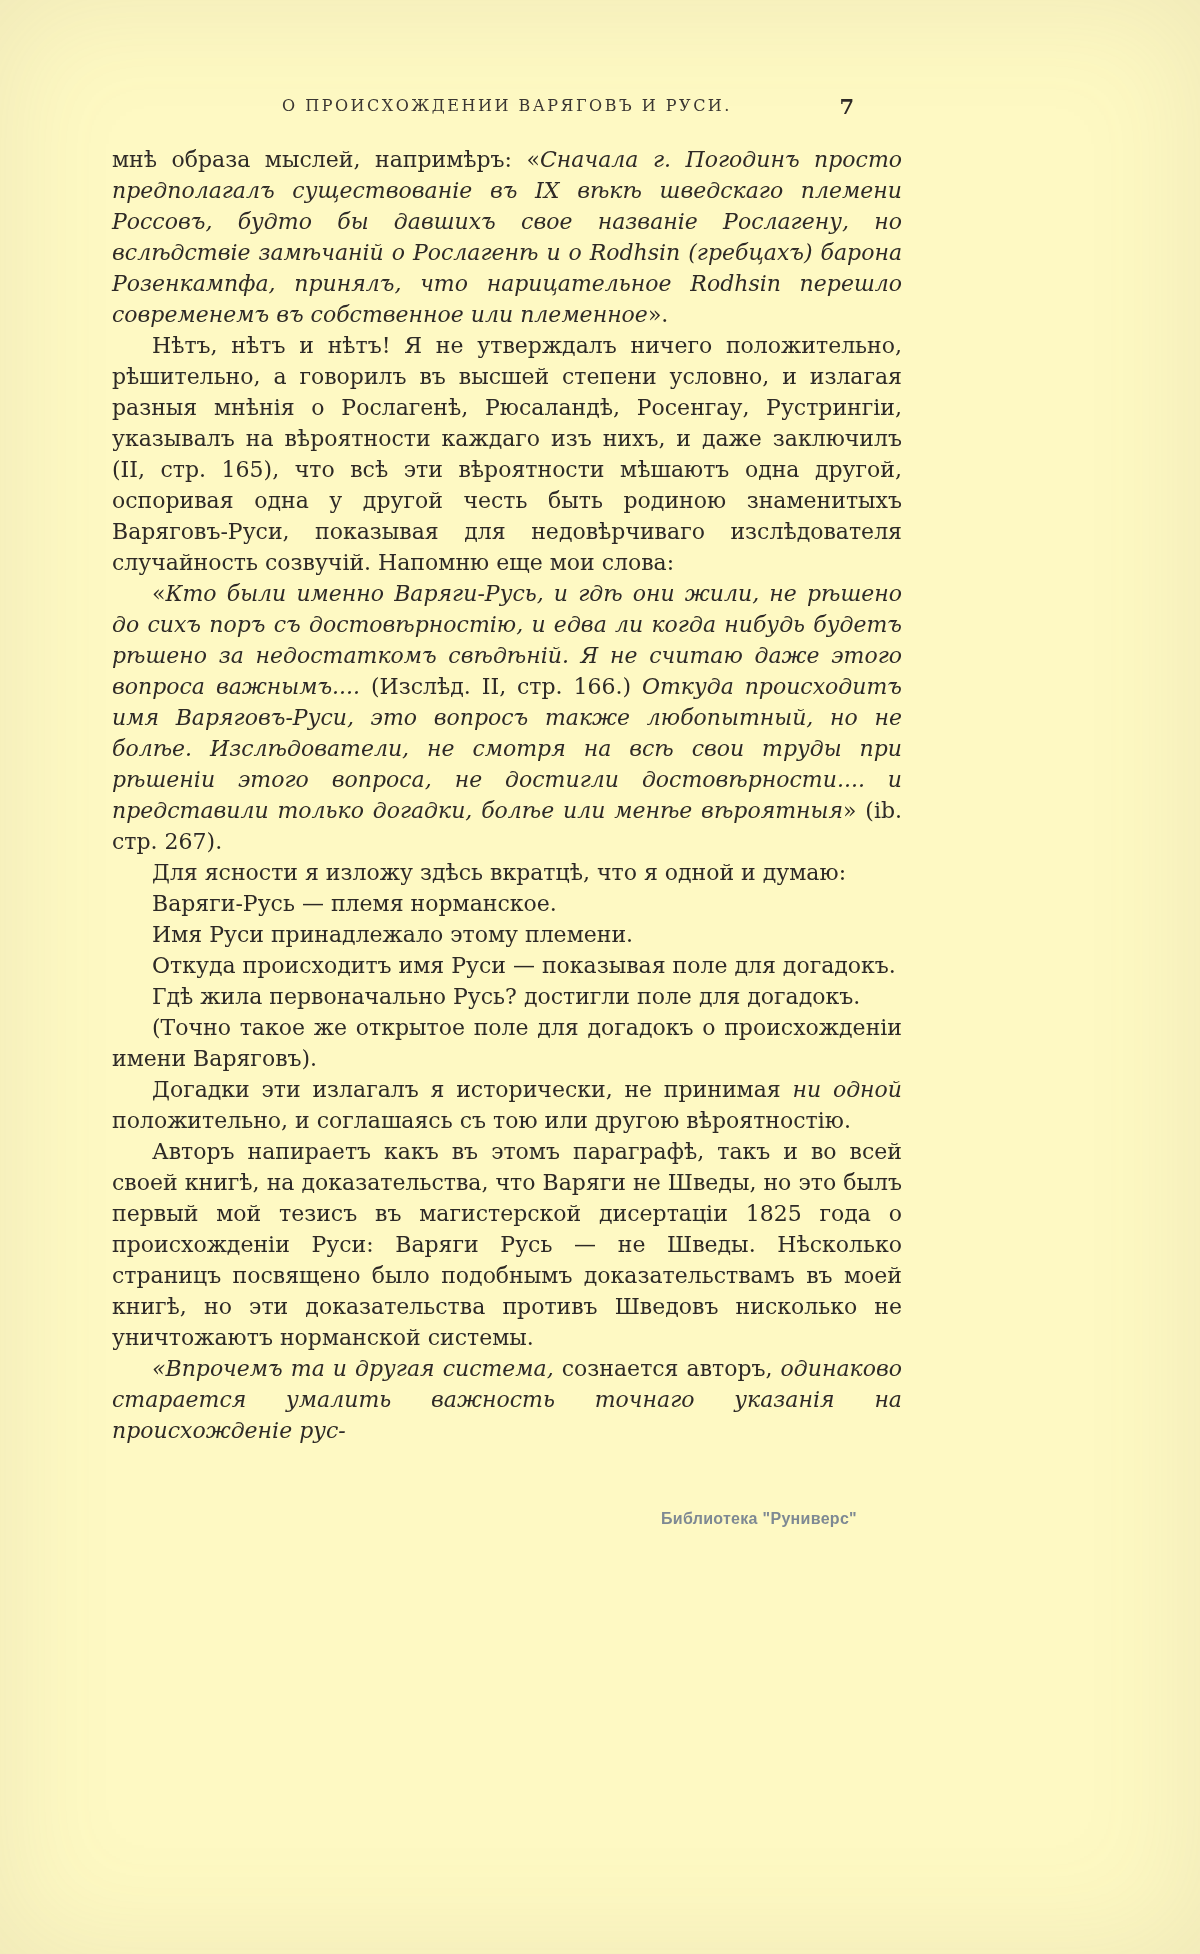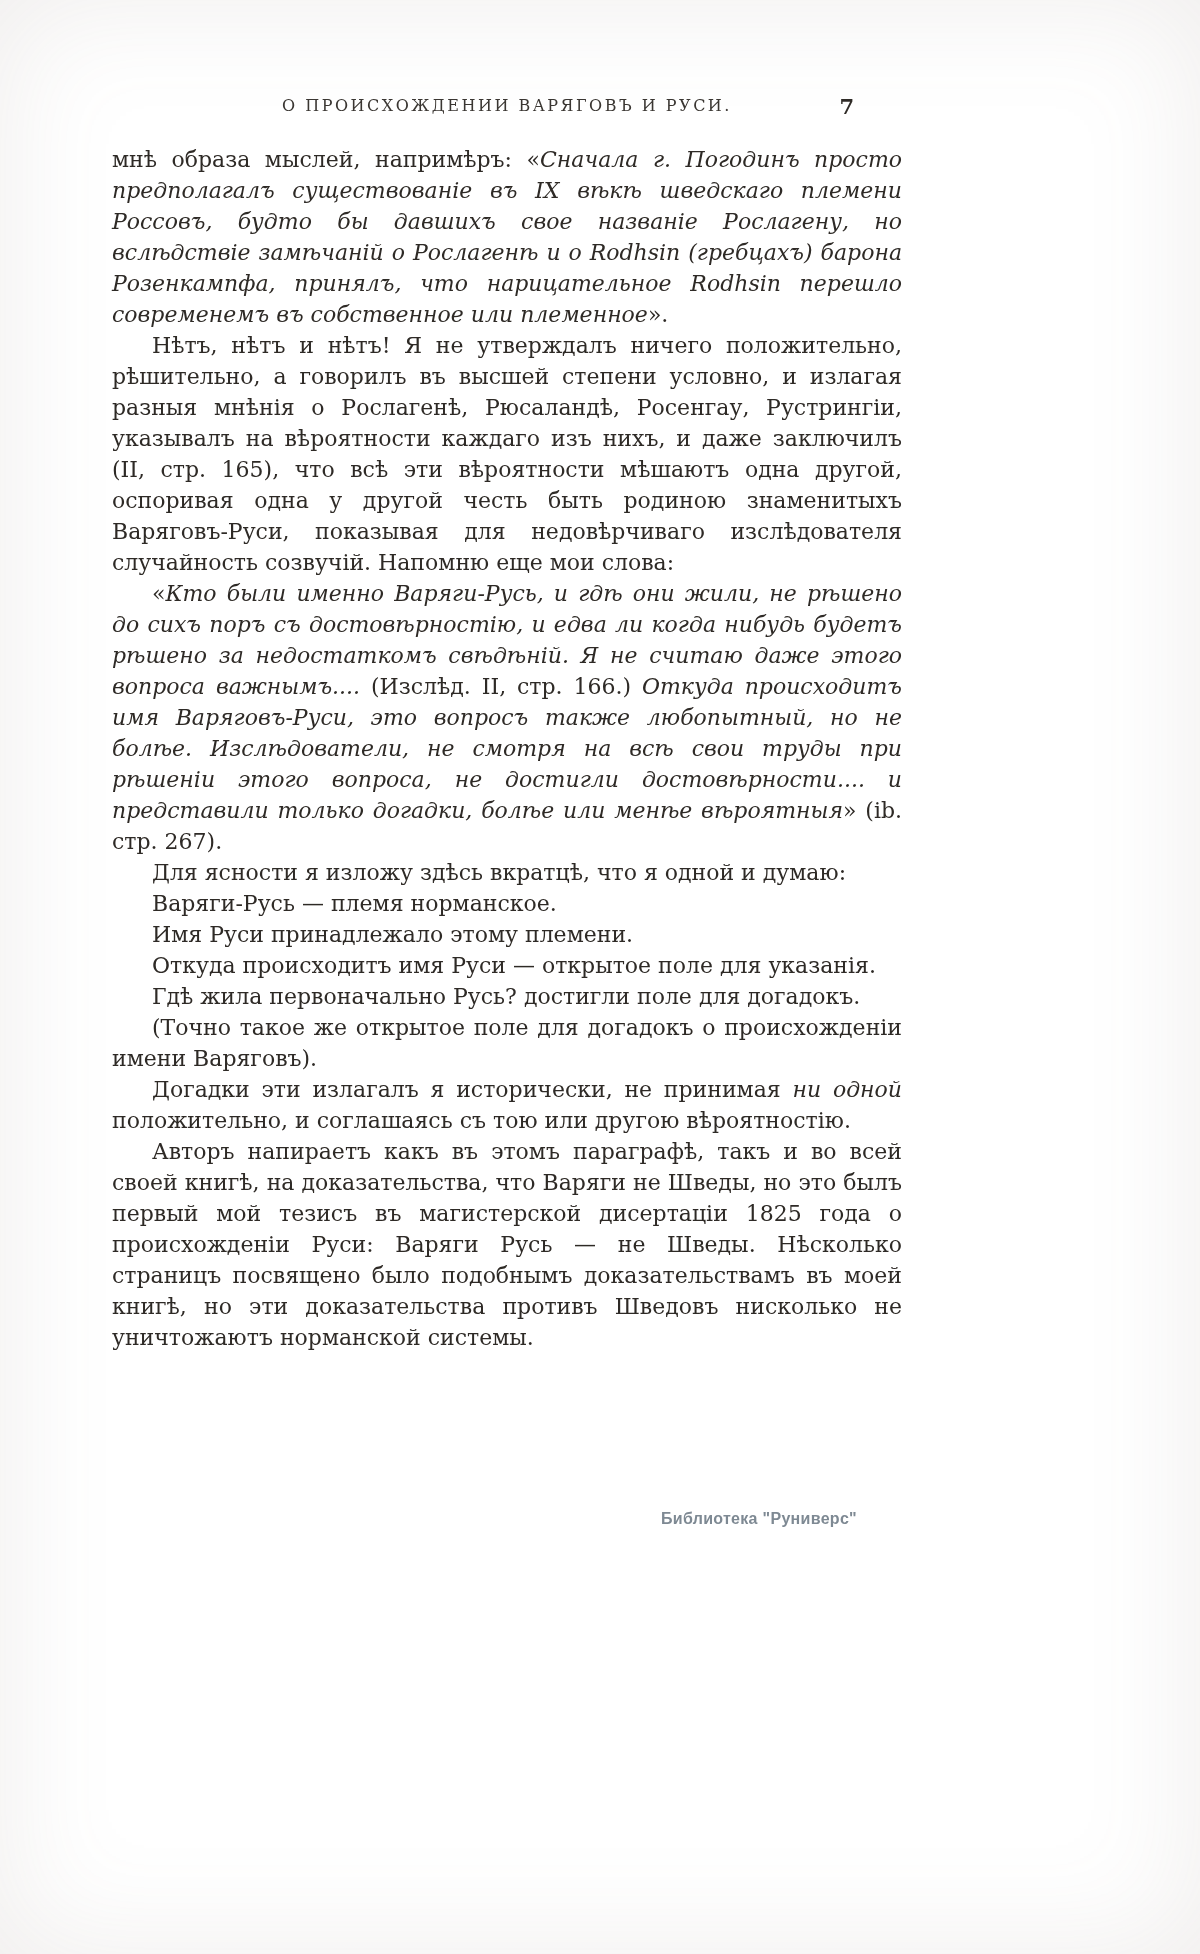--- a/index.html
+++ b/index.html
@@ -5,21 +5,21 @@
   html, body {
     margin: 0;
     padding: 0;
     background: #d8d5cf;
   }
   .scan-page {
     position: relative;
     width: 1200px;
     height: 1954px;
     margin: 0 auto;
-    background: #ffffff;
+    background: #fef9c3;
     box-shadow: inset 0 0 120px rgba(120,110,95,0.12);
     font-family: "DejaVu Serif", serif;
     color: #332f2b;
     overflow: hidden;
   }
   .content-column {
     position: absolute;
     left: 112px;
     top: 96px;
     width: 790px;
@@ -77,21 +77,22 @@
       <div class="running-title">О ПРОИСХОЖДЕНИИ ВАРЯГОВЪ И РУСИ.</div>
       <div class="page-number">7</div>
     </div>
     <div class="body-text" id="body-text">
         <p class="noindent"><span>мнѣ образа мыслей, напримѣръ: «</span><span class="i">Сначала г. Погодинъ просто предполагалъ существованіе въ IX вѣкѣ шведскаго племени Россовъ, будто бы давшихъ свое названіе Рослагену, но вслѣдствіе замѣчаній о Рослагенѣ и о Rodhsin (гребцахъ) барона Розенкампфа, принялъ, что нарицательное Rodhsin перешло современемъ въ собственное или племенное</span><span>».</span></p>
         <p class="indent"><span>Нѣтъ, нѣтъ и нѣтъ!  Я не утверждалъ ничего положительно, рѣшительно, а говорилъ въ высшей степени условно, и излагая разныя мнѣнія о Рослагенѣ, Рюсаландѣ, Росенгау, Рустрингіи, указывалъ на вѣроятности каждаго изъ нихъ, и даже заключилъ (II, стр. 165), что всѣ эти вѣроятности мѣшаютъ одна другой, оспоривая одна у другой честь быть родиною знаменитыхъ Варяговъ-Руси, показывая для недовѣрчиваго изслѣдователя случайность созвучій. Напомню еще мои слова:</span></p>
         <p class="indent"><span>«</span><span class="i">Кто были именно Варяги-Русь, и гдѣ они жили, не рѣшено до сихъ поръ съ достовѣрностію, и едва ли когда нибудь будетъ рѣшено за недостаткомъ свѣдѣній. Я не считаю даже этого вопроса важнымъ....</span><span> (Изслѣд. II, стр. 166.) </span><span class="i">Откуда происходитъ имя Варяговъ-Руси, это вопросъ также любопытный, но не болѣе. Изслѣдователи, не смотря на всѣ свои труды при рѣшеніи этого вопроса, не достигли достовѣрности.... и представили только догадки, болѣе или менѣе вѣроятныя</span><span>» (ib. стр. 267).</span></p>
         <p class="indent"><span>Для ясности я изложу здѣсь вкратцѣ, что я одной и думаю:</span></p>
         <p class="indent"><span>Варяги-Русь — племя норманское.</span></p>
         <p class="indent"><span>Имя Руси принадлежало этому племени.</span></p>
-        <p class="indent"><span>Откуда происходитъ имя Руси — открытое поле для указанія.</span></p>
+        <p class="indent"><span>Откуда происходитъ имя Руси — показывая поле для догадокъ.</span></p>
         <p class="indent"><span>Гдѣ жила первоначально Русь? достигли поле для догадокъ.</span></p>
         <p class="indent"><span>(Точно такое же открытое поле для догадокъ о происхожденіи имени Варяговъ).</span></p>
         <p class="indent"><span>Догадки эти излагалъ я исторически, не принимая </span><span class="i">ни одной</span><span> положительно, и соглашаясь съ тою или другою вѣроятностію.</span></p>
         <p class="indent"><span>Авторъ напираетъ  какъ въ  этомъ параграфѣ,  такъ и  во всей своей книгѣ, на доказательства, что Варяги не Шведы, но это былъ первый мой тезисъ въ магистерской дисертаціи 1825 года о происхожденіи Руси: Варяги Русь — не Шведы. Нѣсколько страницъ посвящено было подобнымъ доказательствамъ въ моей книгѣ, но эти доказательства противъ Шведовъ нисколько не уничтожаютъ норманской системы.</span></p>
+        <p class="indent"><span class="i">«Впрочемъ та и другая система,</span><span> сознается авторъ, </span><span class="i">одинаково старается умалить важность точнаго указанія на происхожденіе рус-</span></p>
       </div>
   </div>
   <div class="watermark">Библиотека "Руниверс"</div>
 </div>
 
 </body></html>

